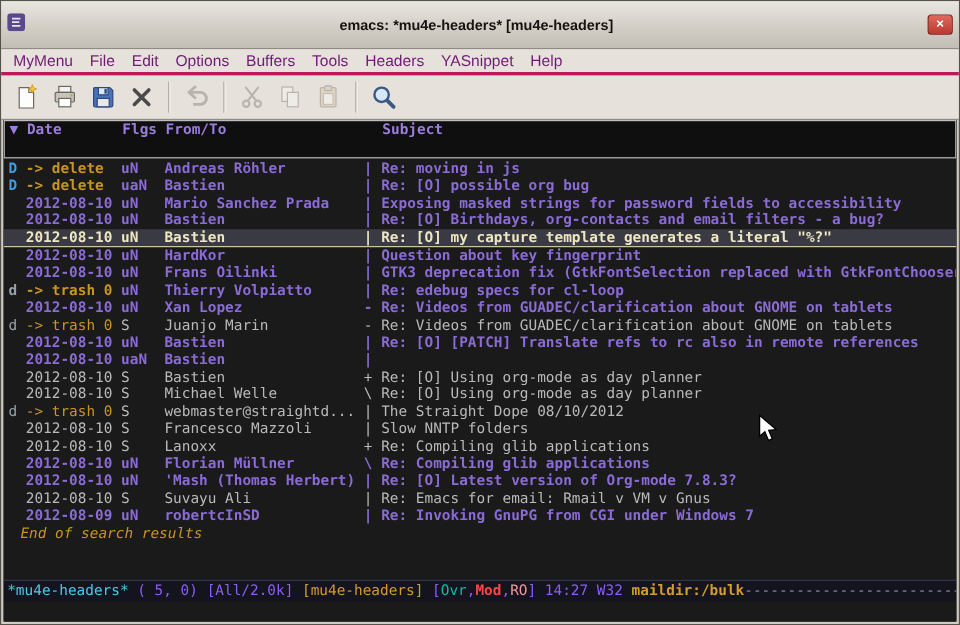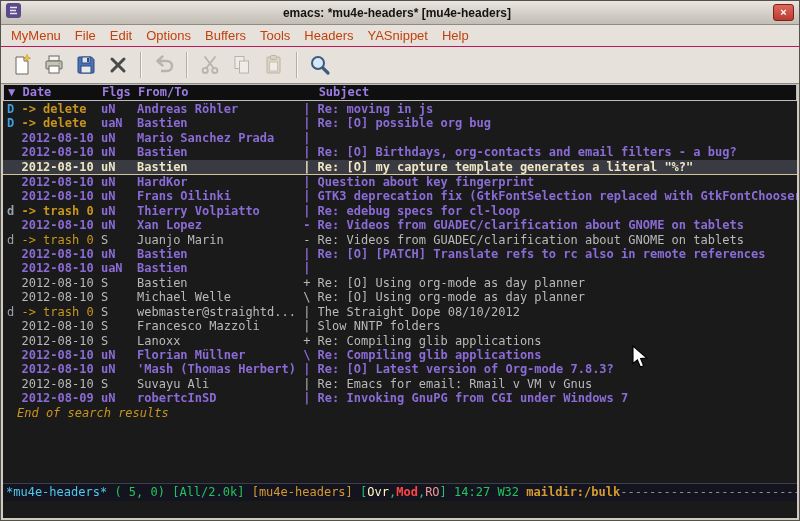--- a/index.html
+++ b/index.html
@@ -3,50 +3,50 @@
 <meta charset="utf-8">
 <style>
   * { box-sizing: border-box; margin: 0; padding: 0; }
   html, body { width: 800px; height: 521px; overflow: hidden; }
   body { position: relative; background: #6b6b6b; font-family: "Liberation Sans", sans-serif; }
 
   .window { width: 800px; height: 521px; display: flex; flex-direction: column;
             background: #d0ccc4; border: 1px solid #55524b; }
 
   
-  .titlebar { height: 24px; flex: none; display: flex; align-items: center; gap: 5px;
+  .titlebar { height: 40px; flex: none; display: flex; align-items: center; gap: 5px;
               padding: 0 5px; border-bottom: 1px solid #8f8b82;
               background: linear-gradient(180deg, #e9e6e0 0%, #d3cfc7 55%, #c2beb5 100%); }
   .title { flex: 1; text-align: center; font-size: 12px; font-weight: bold; color: #15130f; }
   .close-btn { width: 21px; height: 17px; flex: none; text-align: center;
                background: linear-gradient(#e0695e, #b93a30); border: 1px solid #7f1f18;
                border-radius: 3px; color: #fff; font-size: 11px; line-height: 15px; font-weight: bold; }
 
   
   .menubar { height: 22px; flex: none; display: flex; align-items: center; padding: 0 3px;
-             background: #e6e2db; border-bottom: 1px solid #be185d; font-size: 13px; color: #c2410c; }
+             background: #e6e2db; border-bottom: 3px solid #be185d; font-size: 13px; color: #701a75; }
   .menu-item { padding: 2px 7px; white-space: nowrap; }
 
   
   .toolbar { height: 37px; flex: none; display: flex; align-items: center; padding: 0 5px;
              background: #e6e2db; border-bottom: 1px solid #8f8b82; }
   .tool-btn { width: 30px; height: 30px; display: flex; align-items: center; justify-content: center;
               margin: 0 1px; border-radius: 3px; }
   .tool-btn.disabled { opacity: 0.38; }
   .tool-sep { width: 0; height: 26px; border-left: 1px solid #b3afa6; border-right: 1px solid #f7f5f0; margin: 0 6px; }
 
   
   .content { flex: 1; min-height: 0; display: flex; flex-direction: column;
              margin: 0 2px 2px 2px; background: var(--buffer-bg, #1a1a1a); }
 
   .buffer { flex: 1; min-height: 0; overflow: hidden; position: relative;
             background: var(--buffer-bg, #1a1a1a); color: var(--read, #b9b9b9);
             font: 12px/14.45px "DejaVu Sans Mono", monospace; }
 
-  .header-line { display: flex; height: 17px; line-height: 15px; padding-left: 4px; margin-bottom: 1px;
+  .header-line { display: flex; height: 32px; line-height: 15px; padding-left: 4px; margin-bottom: 1px;
                  background: #0f0f0f; border: 1px solid #bdbdbd;
                  color: var(--header-fg, #9c7de0); font-weight: bold; white-space: pre; }
   .h-date { width: 13ch; flex: none; } .h-flags { width: 5ch; flex: none; }
   .h-from { width: 25ch; flex: none; } .h-subj { flex: 1; }
 
   .row { display: flex; height: 14.45px; line-height: 14.45px; padding-left: 4px;
          white-space: pre; overflow: hidden; }
   .c-mark { width: 2ch; flex: none; } .c-date { width: 11ch; flex: none; }
   .c-flags { width: 5ch; flex: none; } .c-from { width: 23ch; flex: none; overflow: hidden; }
   .c-sep { width: 2ch; flex: none; } .c-subj { flex: 1; overflow: hidden; }
@@ -60,23 +60,23 @@
   .date-marked { color: var(--marked, #c9951f); }
 
   .footer-line { padding-left: 14px; height: 14.45px; line-height: 14.45px;
                  color: var(--marked, #c9951f); font-style: italic; white-space: pre; }
 
   
   .modeline { height: 18px; flex: none; padding-left: 3px; overflow: hidden; white-space: pre;
               background: var(--modeline-bg, #14141f); border-top: 1px solid #3c3c52;
               color: #e0e0e0; font: 12px/17px "DejaVu Sans Mono", monospace; }
   .ml-buffer  { color: var(--cyan, #4fc8ee); font-weight: normal; }
-  .ml-plain   { color: #22c55e; }
+  .ml-plain   { color: #8b5cf6; }
   .ml-mode    { color: var(--orange, #d59b2e); }
-  .ml-ovr     { color: #fef9c3; }
+  .ml-ovr     { color: #14b8a6; }
   .ml-mod     { color: #ff4545; font-weight: bold; }
   .ml-ro      { color: #ef9a9a; text-align: right; }
   .ml-maildir { color: var(--orange, #d59b2e); font-weight: bold; text-align: center; }
   .ml-dashes  { color: #8890a8; }
 
   .echo { height: 17px; flex: none; background: var(--buffer-bg, #1a1a1a); }
 
   .mouse-cursor { position: absolute; left: 632px; top: 345px; z-index: 20; }
 </style>
 </head>
@@ -175,21 +175,21 @@
     <div class="buffer">
       <div class="header-line">
         <span class="h-date">▼ Date</span>
         <span class="h-flags">Flgs</span>
         <span class="h-from">From/To</span>
         <span class="h-subj">Subject</span>
       </div>
       <div>
           <div class="row unread"><span class="c-mark mark-D">D</span><span class="c-date date-marked">-&gt; delete</span><span class="c-flags">uN</span><span class="c-from">Andreas Röhler</span><span class="c-sep">|</span><span class="c-subj">Re: moving in js</span></div>
           <div class="row unread"><span class="c-mark mark-D">D</span><span class="c-date date-marked">-&gt; delete</span><span class="c-flags">uaN</span><span class="c-from">Bastien</span><span class="c-sep">|</span><span class="c-subj">Re: [O] possible org bug</span></div>
-          <div class="row unread"><span class="c-mark mark-none"></span><span class="c-date">2012-08-10</span><span class="c-flags">uN</span><span class="c-from">Mario Sanchez Prada</span><span class="c-sep">|</span></div>
+          <div class="row unread"><span class="c-mark mark-none"></span><span class="c-date">2012-08-10</span><span class="c-flags">uN</span><span class="c-from">Mario Sanchez Prada</span><span class="c-sep">|</span><span class="c-subj">Exposing masked strings for password fields to accessibility</span></div>
           <div class="row unread"><span class="c-mark mark-none"></span><span class="c-date">2012-08-10</span><span class="c-flags">uN</span><span class="c-from">Bastien</span><span class="c-sep">|</span><span class="c-subj">Re: [O] Birthdays, org-contacts and email filters - a bug?</span></div>
           <div class="row current"><span class="c-mark mark-none"></span><span class="c-date">2012-08-10</span><span class="c-flags">uN</span><span class="c-from">Bastien</span><span class="c-sep">|</span><span class="c-subj">Re: [O] my capture template generates a literal "%?"</span></div>
           <div class="row unread"><span class="c-mark mark-none"></span><span class="c-date">2012-08-10</span><span class="c-flags">uN</span><span class="c-from">HardKor</span><span class="c-sep">|</span><span class="c-subj">Question about key fingerprint</span></div>
           <div class="row unread"><span class="c-mark mark-none"></span><span class="c-date">2012-08-10</span><span class="c-flags">uN</span><span class="c-from">Frans Oilinki</span><span class="c-sep">|</span><span class="c-subj">GTK3 deprecation fix (GtkFontSelection replaced with GtkFontChooser)</span></div>
           <div class="row unread"><span class="c-mark mark-d">d</span><span class="c-date date-marked">-&gt; trash 0</span><span class="c-flags">uN</span><span class="c-from">Thierry Volpiatto</span><span class="c-sep">|</span><span class="c-subj">Re: edebug specs for cl-loop</span></div>
           <div class="row unread"><span class="c-mark mark-none"></span><span class="c-date">2012-08-10</span><span class="c-flags">uN</span><span class="c-from">Xan Lopez</span><span class="c-sep">-</span><span class="c-subj">Re: Videos from GUADEC/clarification about GNOME on tablets</span></div>
           <div class="row read"><span class="c-mark mark-d">d</span><span class="c-date date-marked">-&gt; trash 0</span><span class="c-flags">S</span><span class="c-from">Juanjo Marin</span><span class="c-sep">-</span><span class="c-subj">Re: Videos from GUADEC/clarification about GNOME on tablets</span></div>
           <div class="row unread"><span class="c-mark mark-none"></span><span class="c-date">2012-08-10</span><span class="c-flags">uN</span><span class="c-from">Bastien</span><span class="c-sep">|</span><span class="c-subj">Re: [O] [PATCH] Translate refs to rc also in remote references</span></div>
           <div class="row unread"><span class="c-mark mark-none"></span><span class="c-date">2012-08-10</span><span class="c-flags">uaN</span><span class="c-from">Bastien</span><span class="c-sep">|</span></div>
           <div class="row read"><span class="c-mark mark-none"></span><span class="c-date">2012-08-10</span><span class="c-flags">S</span><span class="c-from">Bastien</span><span class="c-sep">+</span><span class="c-subj">Re: [O] Using org-mode as day planner</span></div>

